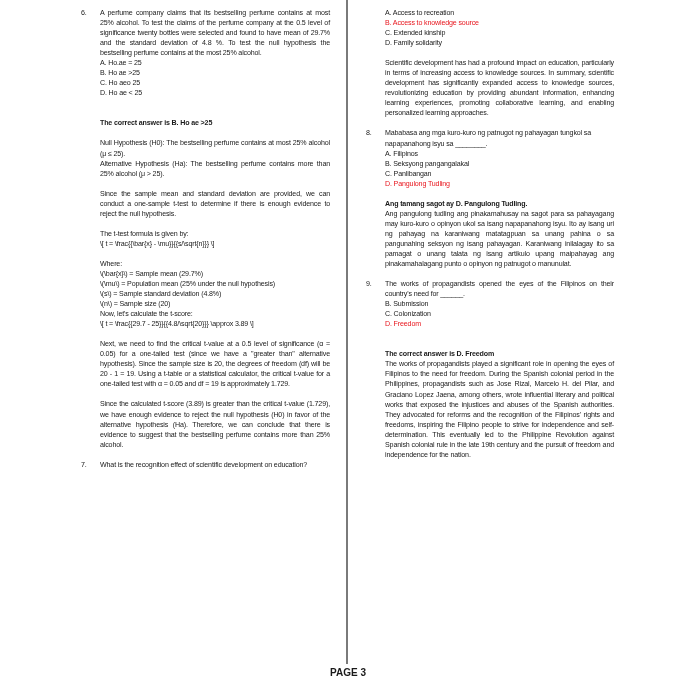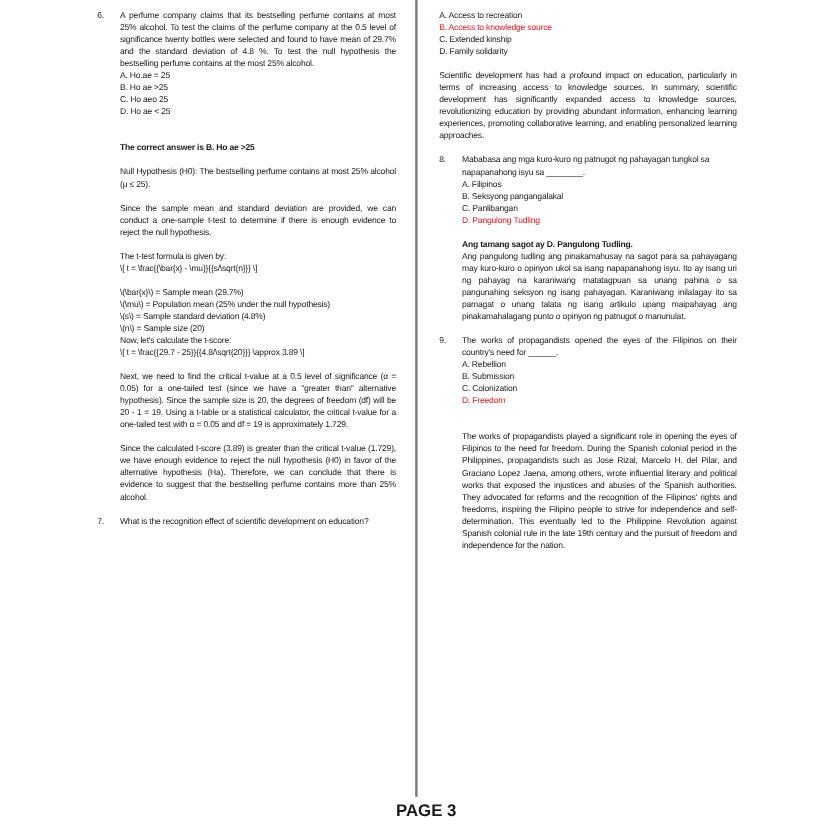--- a/index.html
+++ b/index.html
@@ -11,46 +11,48 @@
   .divider { position: absolute; left: 346px; top: 0; width: 2px; height: 664px; background: #7a7a7a; }
   .q { display: flex; }
   .qnum { width: 19px; flex: none; }
   .qbody { flex: 1; }
   .just { text-align: justify; }
   .opt { margin: 0; }
   .red { color: #e8141c; }
   .bold { font-weight: bold; }
   .gap { height: 10px; }
   .gap2 { height: 20px; }
-  .indent { }
-  .page-label { position: absolute; left: 330px; top: 667px; font-size: 14px; font-weight: bold; color: #1a1a1a; }
+  .indent { margin-left: 19px; }
+  .page-label { position: absolute; left: 330px; top: 667px; font-size: 10px; font-weight: bold; color: #1a1a1a; }
   p { margin: 0; }
 </style>
 </head>
 <body>
 
 <div class="col col-left">
   <div class="q">
     <span class="qnum">6.</span>
     <div class="qbody">
       <p class="just">A perfume company claims that its bestselling perfume contains at most 25% alcohol. To test the claims of the perfume company at the 0.5 level of significance twenty bottles were selected and found to have mean of 29.7% and the standard deviation of 4.8 %. To test the null hypothesis the bestselling perfume contains at the most 25% alcohol.</p>
       <p class="opt">A. Ho.ae = 25</p>
       <p class="opt">B. Ho ae &gt;25</p>
       <p class="opt">C. Ho aeo 25</p>
       <p class="opt">D. Ho ae &lt; 25</p>
       <div class="gap2"></div>
       <p class="bold">The correct answer is B. Ho ae &gt;25</p>
       <div class="gap"></div>
       <p class="just">Null Hypothesis (H0): The bestselling perfume contains at most 25% alcohol (μ ≤ 25).</p>
+      <p class="just">Alternative Hypothesis (Ha): The bestselling perfume contains more than 25% alcohol (μ &gt; 25).</p>
       <div class="gap"></div>
       <p class="just">Since the sample mean and standard deviation are provided, we can conduct a one-sample t-test to determine if there is enough evidence to reject the null hypothesis.</p>
       <div class="gap"></div>
       <p>The t-test formula is given by:</p>
       <p>\[ t = \frac{{\bar{x} - \mu}}{{s/\sqrt{n}}} \]</p>
       <div class="gap"></div>
+      <p>Where:</p>
       <p>\(\bar{x}\) = Sample mean (29.7%)</p>
       <p class="just">\(\mu\) = Population mean (25% under the null hypothesis)</p>
       <p>\(s\) = Sample standard deviation (4.8%)</p>
       <p>\(n\) = Sample size (20)</p>
       <p>Now, let's calculate the t-score:</p>
       <p>\[ t = \frac{{29.7 - 25}}{{4.8/\sqrt{20}}} \approx 3.89 \]</p>
       <div class="gap"></div>
       <p class="just">Next, we need to find the critical t-value at a 0.5 level of significance (α = 0.05) for a one-tailed test (since we have a "greater than" alternative hypothesis). Since the sample size is 20, the degrees of freedom (df) will be 20 - 1 = 19. Using a t-table or a statistical calculator, the critical t-value for a one-tailed test with α = 0.05 and df = 19 is approximately 1.729.</p>
       <div class="gap"></div>
       <p class="just">Since the calculated t-score (3.89) is greater than the critical t-value (1.729), we have enough evidence to reject the null hypothesis (H0) in favor of the alternative hypothesis (Ha). Therefore, we can conclude that there is evidence to suggest that the bestselling perfume contains more than 25% alcohol.</p>
@@ -88,23 +90,23 @@
       <div class="gap"></div>
       <p class="bold">Ang tamang sagot ay D. Pangulong Tudling.</p>
       <p class="just">Ang pangulong tudling ang pinakamahusay na sagot para sa pahayagang may kuro-kuro o opinyon ukol sa isang napapanahong isyu. Ito ay isang uri ng pahayag na karaniwang matatagpuan sa unang pahina o sa pangunahing seksyon ng isang pahayagan. Karaniwang inilalagay ito sa pamagat o unang talata ng isang artikulo upang maipahayag ang pinakamahalagang punto o opinyon ng patnugot o manunulat.</p>
     </div>
   </div>
   <div class="gap"></div>
   <div class="q">
     <span class="qnum">9.</span>
     <div class="qbody">
       <p class="just">The works of propagandists opened the eyes of the Filipinos on their country's need for ______.</p>
-      <p class="opt">A. Rebellion</p>
       <p class="opt">B. Submission</p>
       <p class="opt">C. Colonization</p>
       <p class="opt red">D. Freedom</p>
       <div class="gap2"></div>
+      <p class="bold">The correct answer is D. Freedom</p>
       <p class="just">The works of propagandists played a significant role in opening the eyes of Filipinos to the need for freedom. During the Spanish colonial period in the Philippines, propagandists such as Jose Rizal, Marcelo H. del Pilar, and Graciano Lopez Jaena, among others, wrote influential literary and political works that exposed the injustices and abuses of the Spanish authorities. They advocated for reforms and the recognition of the Filipinos' rights and freedoms, inspiring the Filipino people to strive for independence and self-determination. This eventually led to the Philippine Revolution against Spanish colonial rule in the late 19th century and the pursuit of freedom and independence for the nation.</p>
     </div>
   </div>
 </div>
 
 <div class="page-label">PAGE 3</div>
 
 </body></html>

